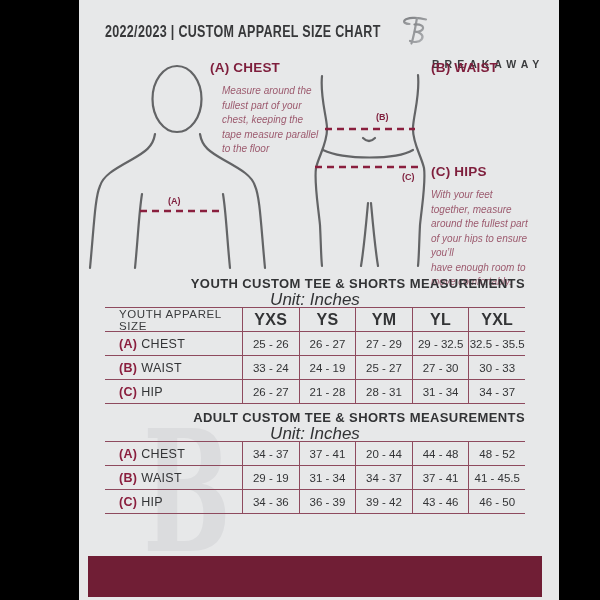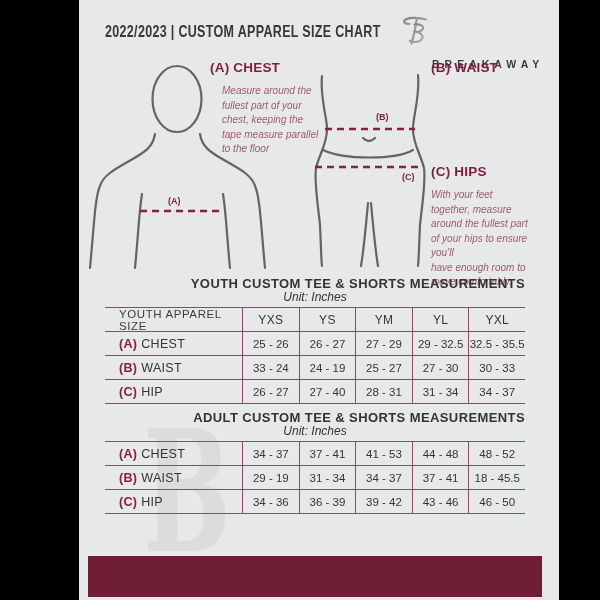--- a/index.html
+++ b/index.html
@@ -39,36 +39,36 @@
     position:absolute;font-weight:700;font-size:9px;color:#7e1e3c;white-space:nowrap;
   }
   .diagram-svg{position:absolute;left:0;top:0;width:472px;height:600px;pointer-events:none;}
   
   .tbl-title{
     position:absolute;left:26px;width:420px;text-align:right;
     font-weight:700;font-size:13px;letter-spacing:.4px;color:#323335;white-space:nowrap;
   }
   .tbl-unit{
     position:absolute;left:26px;width:420px;text-align:center;
-    font-style:italic;font-size:12px;color:#323335;
+    font-style:italic;font-size:17px;color:#323335;
   }
   .table{
     position:absolute;left:26px;width:420px;
     border-top:1.5px solid #8e4a5e;border-bottom:1.5px solid #8e4a5e;
     z-index:2;
   }
   .tr{display:grid;grid-template-columns:137px repeat(5,1fr);height:23px;}
   .tr + .tr{border-top:1.5px solid #8e4a5e;}
   .td{
     display:flex;align-items:center;justify-content:center;
     font-size:11.5px;color:#333436;
   }
   .td.v{border-left:1.5px solid #8e4a5e;}
   .td.first{justify-content:flex-start;padding-left:14px;}
-  .th .td{font-weight:400;font-size:12px;letter-spacing:.3px;}
+  .th .td{font-weight:700;font-size:16px;letter-spacing:.3px;}
   .th .td.first{font-weight:400;font-size:11.5px;letter-spacing:.6px;color:#3b3c3e;}
   .row-label{font-size:12.5px;color:#333436;letter-spacing:.3px;}
   .row-key{font-weight:700;color:#8a1f3e;margin-right:4px;}
   
   .watermark{
     position:absolute;left:64px;top:408px;z-index:1;
     font-family:"DejaVu Serif",serif;font-weight:700;font-size:168px;line-height:1;
     color:#dbdcde;transform:scaleX(.62);transform-origin:0 0;
   }
   .banner{
@@ -178,49 +178,49 @@
       <div class="td v">24 - 19</div>
       <div class="td v">25 - 27</div>
       <div class="td v">27 - 30</div>
       <div class="td v">30 - 33</div>
     </div>
     <div class="tr">
       <div class="td first">
         <span class="row-label"><span class="row-key">(C)</span><span>HIP</span></span>
       </div>
       <div class="td v">26 - 27</div>
-      <div class="td v">27 - 40</div>
+      <div class="td v">21 - 28</div>
       <div class="td v">28 - 31</div>
       <div class="td v">31 - 34</div>
       <div class="td v">34 - 37</div>
     </div>
   </div>
 
   <div class="tbl-title" style="top:410px;">ADULT CUSTOM TEE &amp; SHORTS MEASUREMENTS</div>
   <div class="tbl-unit" style="top:424px;">Unit: Inches</div>
   <div class="table" style="top:441px;">
     <div class="tr">
       <div class="td first">
         <span class="row-label"><span class="row-key">(A)</span><span>CHEST</span></span>
       </div>
       <div class="td v">34 - 37</div>
       <div class="td v">37 - 41</div>
-      <div class="td v">41 - 53</div>
+      <div class="td v">20 - 44</div>
       <div class="td v">44 - 48</div>
       <div class="td v">48 - 52</div>
     </div>
     <div class="tr">
       <div class="td first">
         <span class="row-label"><span class="row-key">(B)</span><span>WAIST</span></span>
       </div>
       <div class="td v">29 - 19</div>
       <div class="td v">31 - 34</div>
       <div class="td v">34 - 37</div>
       <div class="td v">37 - 41</div>
-      <div class="td v">18 - 45.5</div>
+      <div class="td v">41 - 45.5</div>
     </div>
     <div class="tr">
       <div class="td first">
         <span class="row-label"><span class="row-key">(C)</span><span>HIP</span></span>
       </div>
       <div class="td v">34 - 36</div>
       <div class="td v">36 - 39</div>
       <div class="td v">39 - 42</div>
       <div class="td v">43 - 46</div>
       <div class="td v">46 - 50</div>

